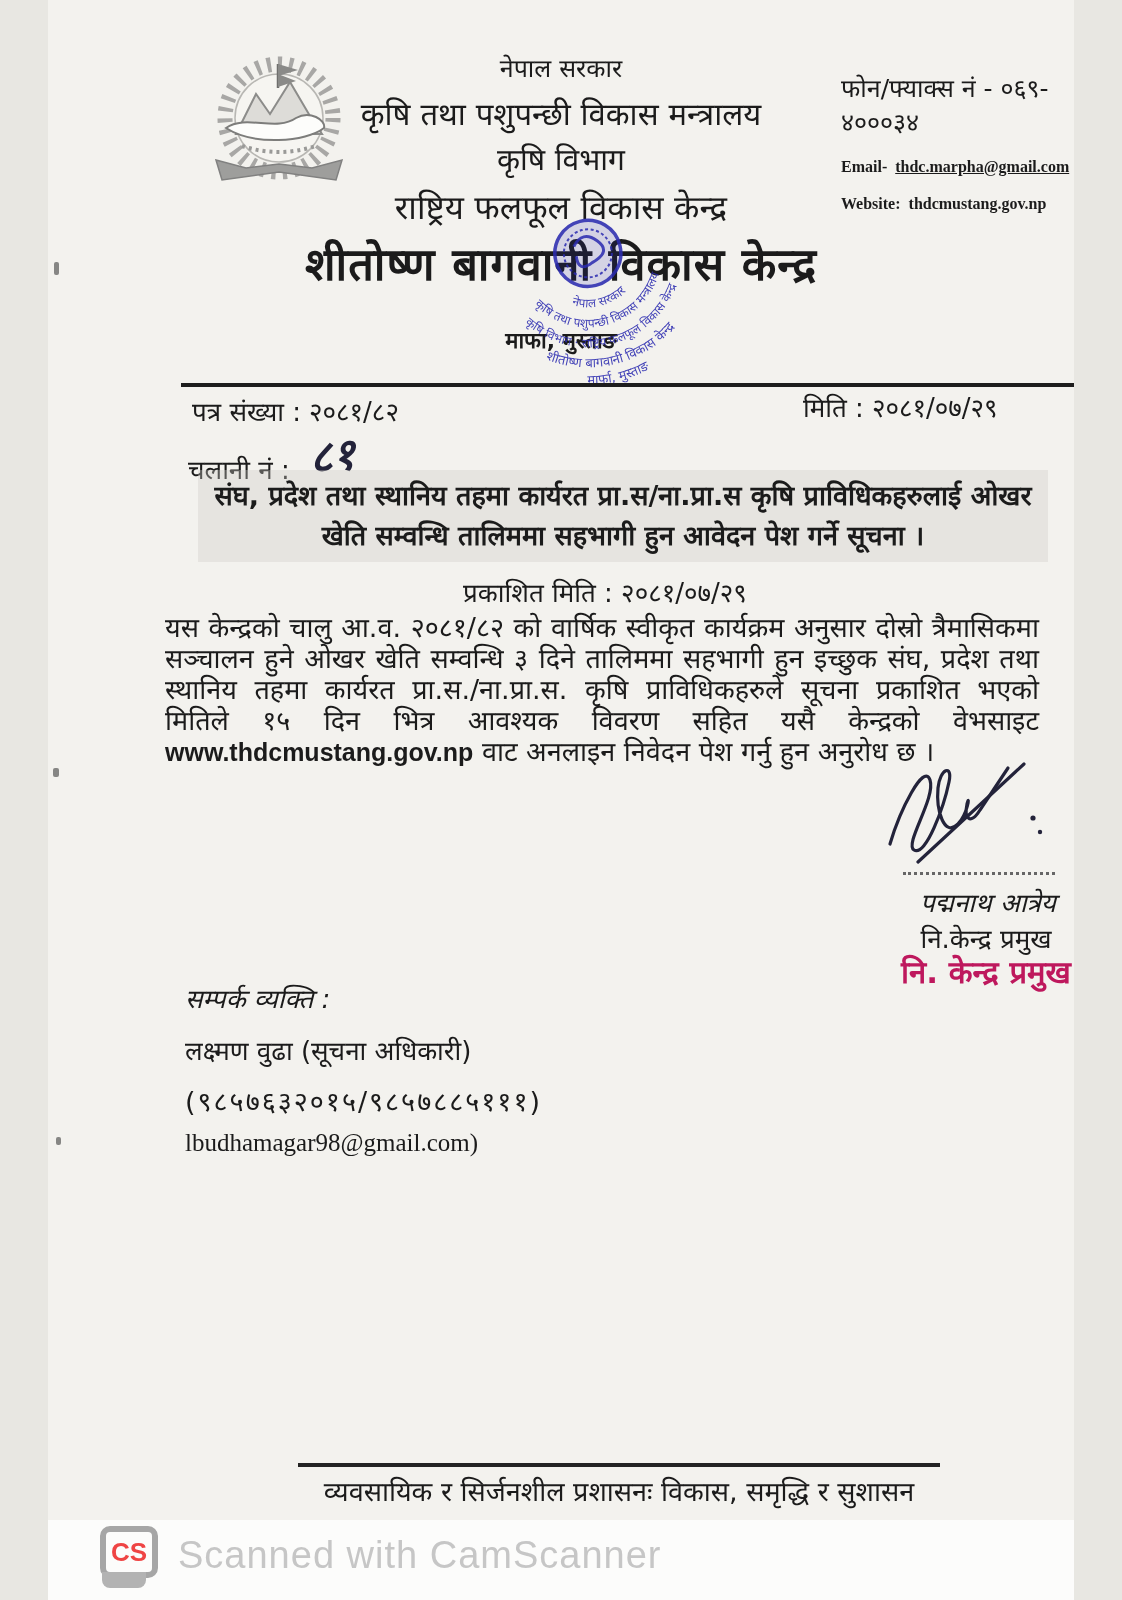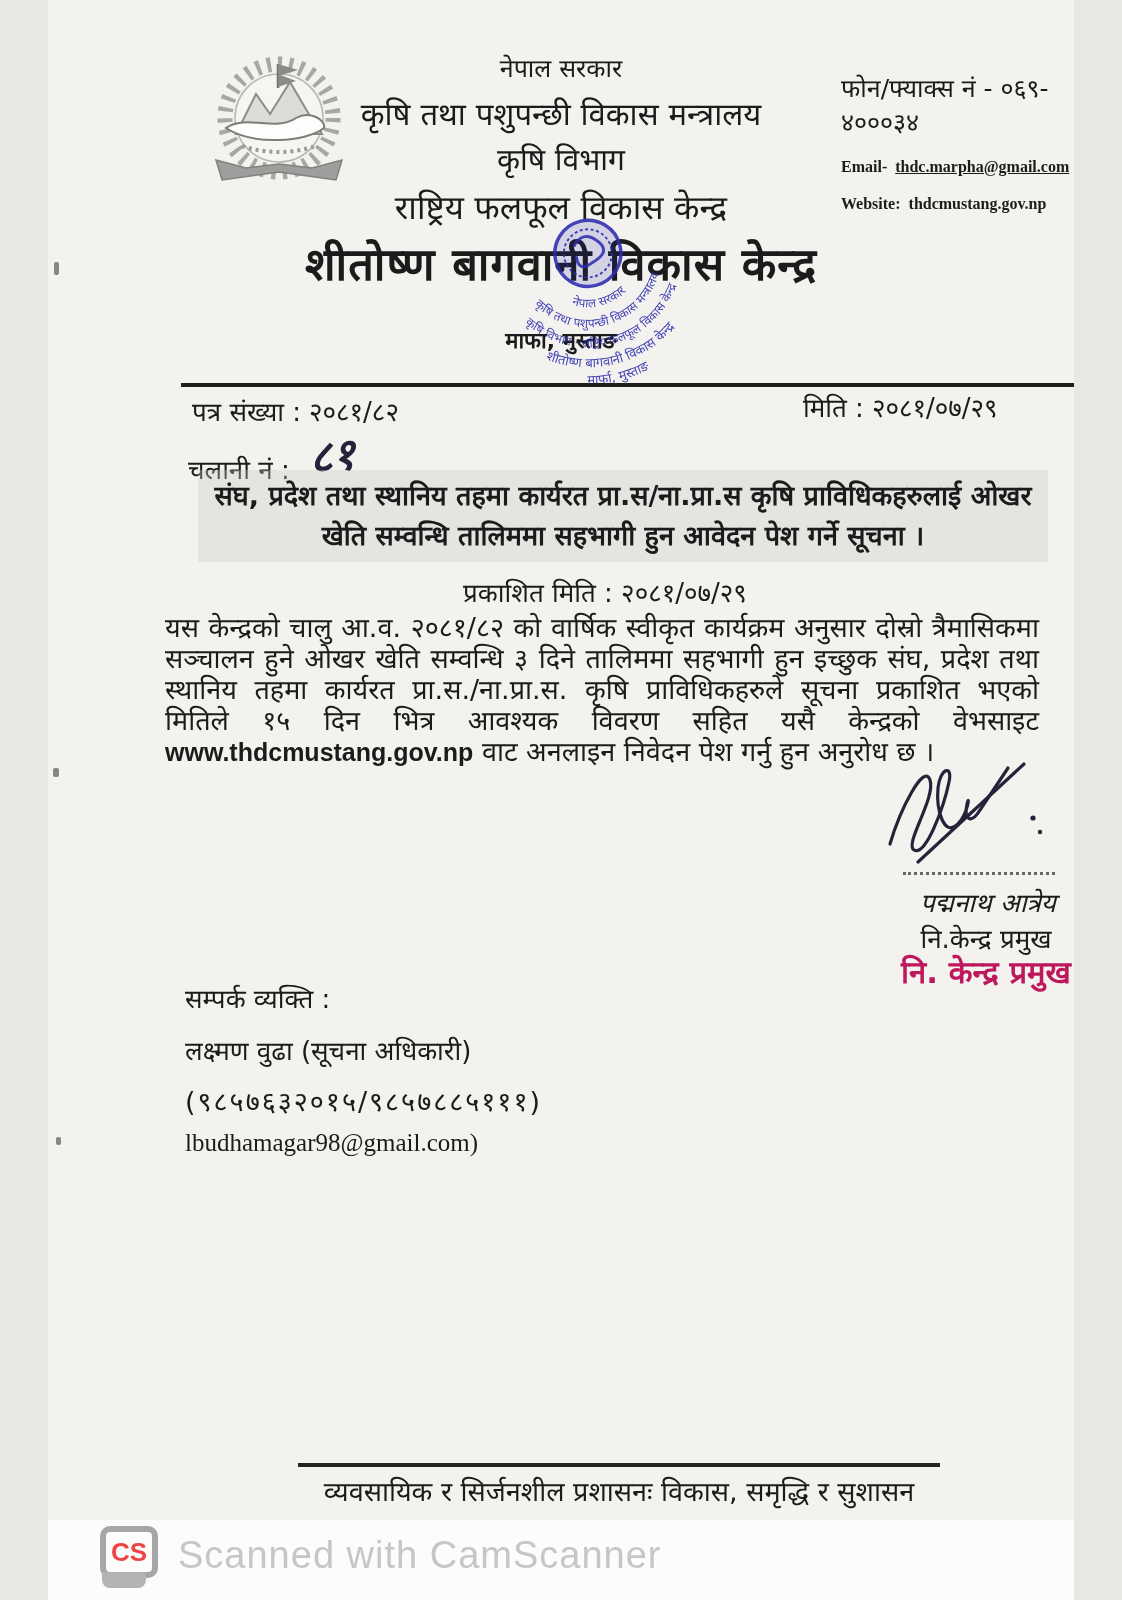--- a/index.html
+++ b/index.html
@@ -55,21 +55,21 @@
   }
   .body-text b { font-family:"Liberation Sans", sans-serif; font-size:25px; }
   
   .sig-scribble { position:absolute; left:818px; top:746px; width:195px; height:132px; }
   .sig-dots { position:absolute; left:855px; top:872px; width:152px; border-bottom:3px dotted #666; }
   .sig-name  { position:absolute; left:840px; top:884px; width:200px; text-align:center; font-size:26px;font-style:italic; }
   .sig-desg  { position:absolute; left:838px; top:920px; width:200px; text-align:center; font-size:26px; }
   .sig-stamp { position:absolute; left:830px; top:950px; width:216px; text-align:center; font-size:31px; font-weight:bold; color:#be185d; }
   
   .contact-person { position:absolute; left:137px; top:980px; }
-  .cp-label  { font-size:26px; margin-bottom:16px; }
+  .cp-label  { font-size:26px; margin-bottom:16px;font-style:italic; }
   .cp-name   { font-size:26px; margin-bottom:14px; }
   .cp-phones { font-size:27px; letter-spacing:2px; margin-bottom:10px; }
   .cp-email  { font-family:"Liberation Serif", serif; font-size:25px; }
   
   .footer-slogan { position:absolute; left:250px; top:1472px; width:642px; text-align:center; font-size:27px; }
   
   .scan-bar { position:absolute; left:0; bottom:0; width:1122px; height:80px; background:#fcfcfb; }
   .cs-icon {
     position:absolute; left:52px; top:6px; width:58px; height:52px;
     border:6px solid #a6a6a6; border-radius:10px;

